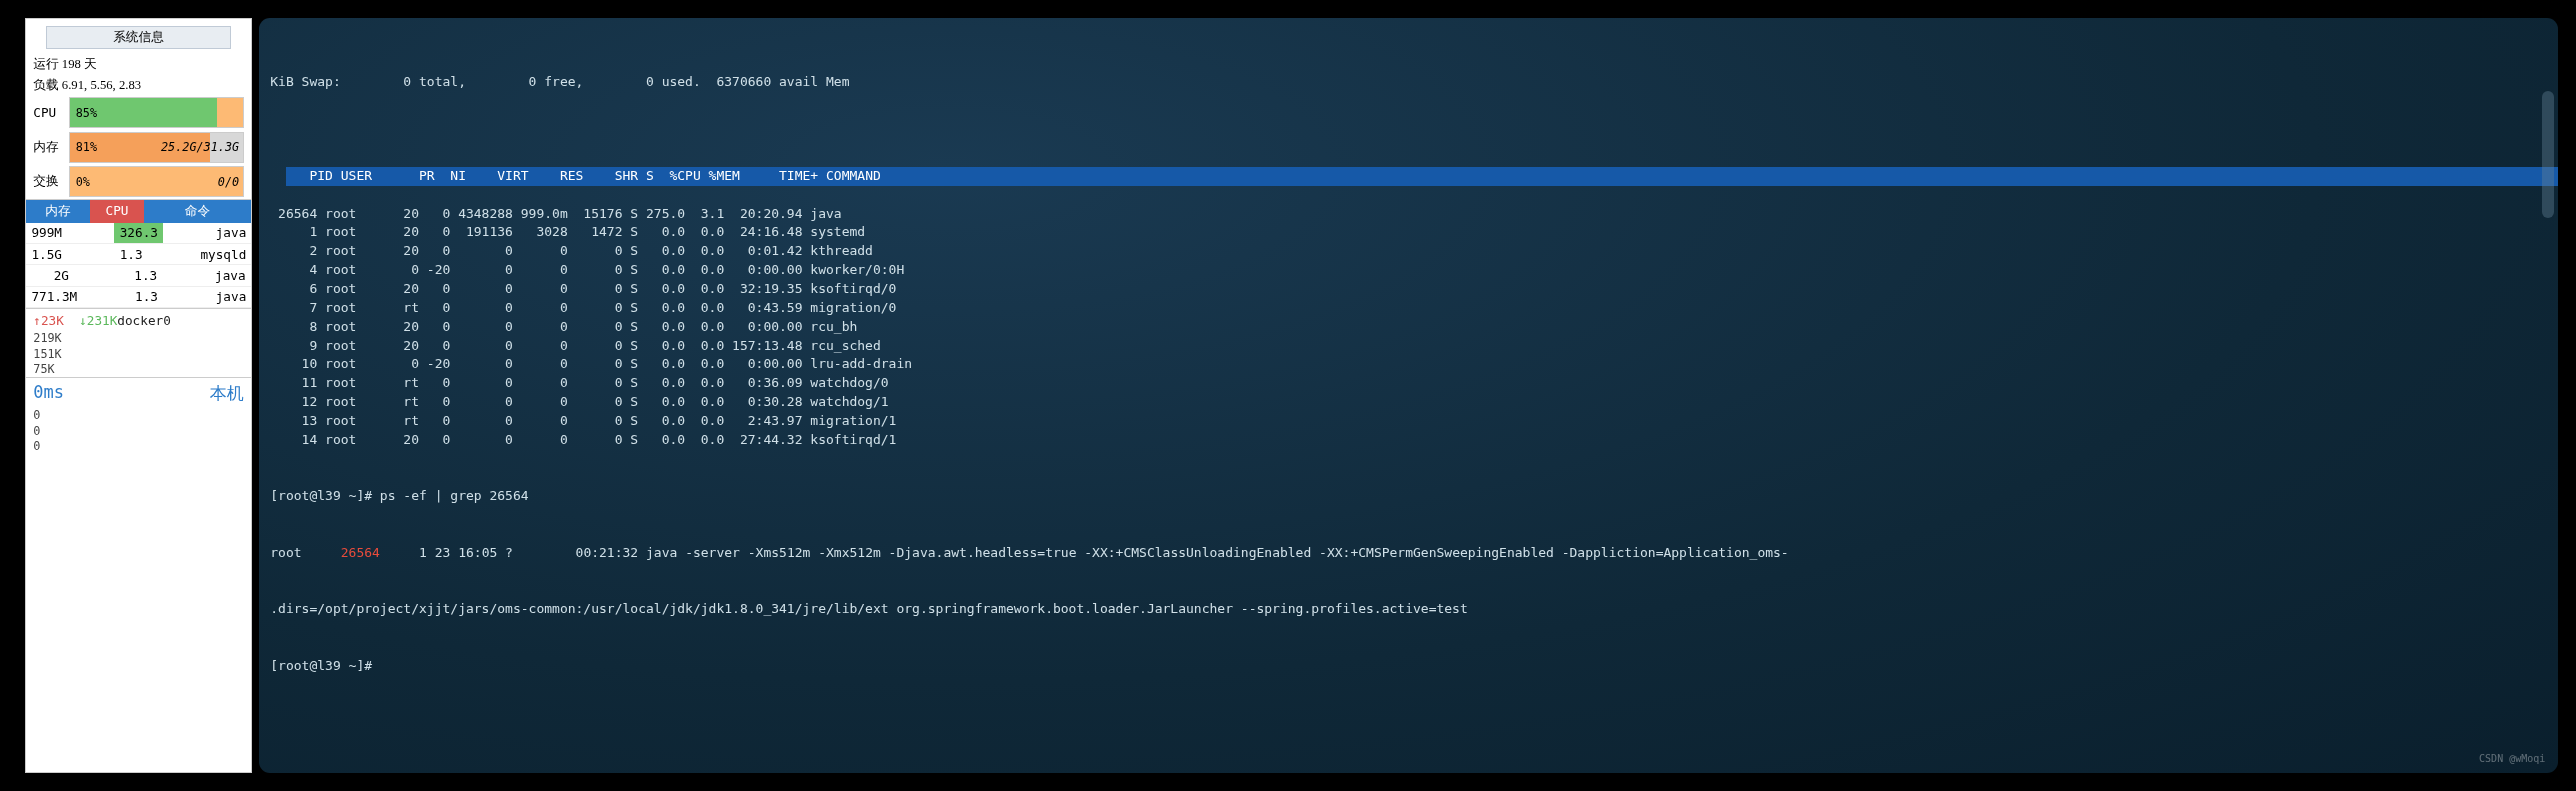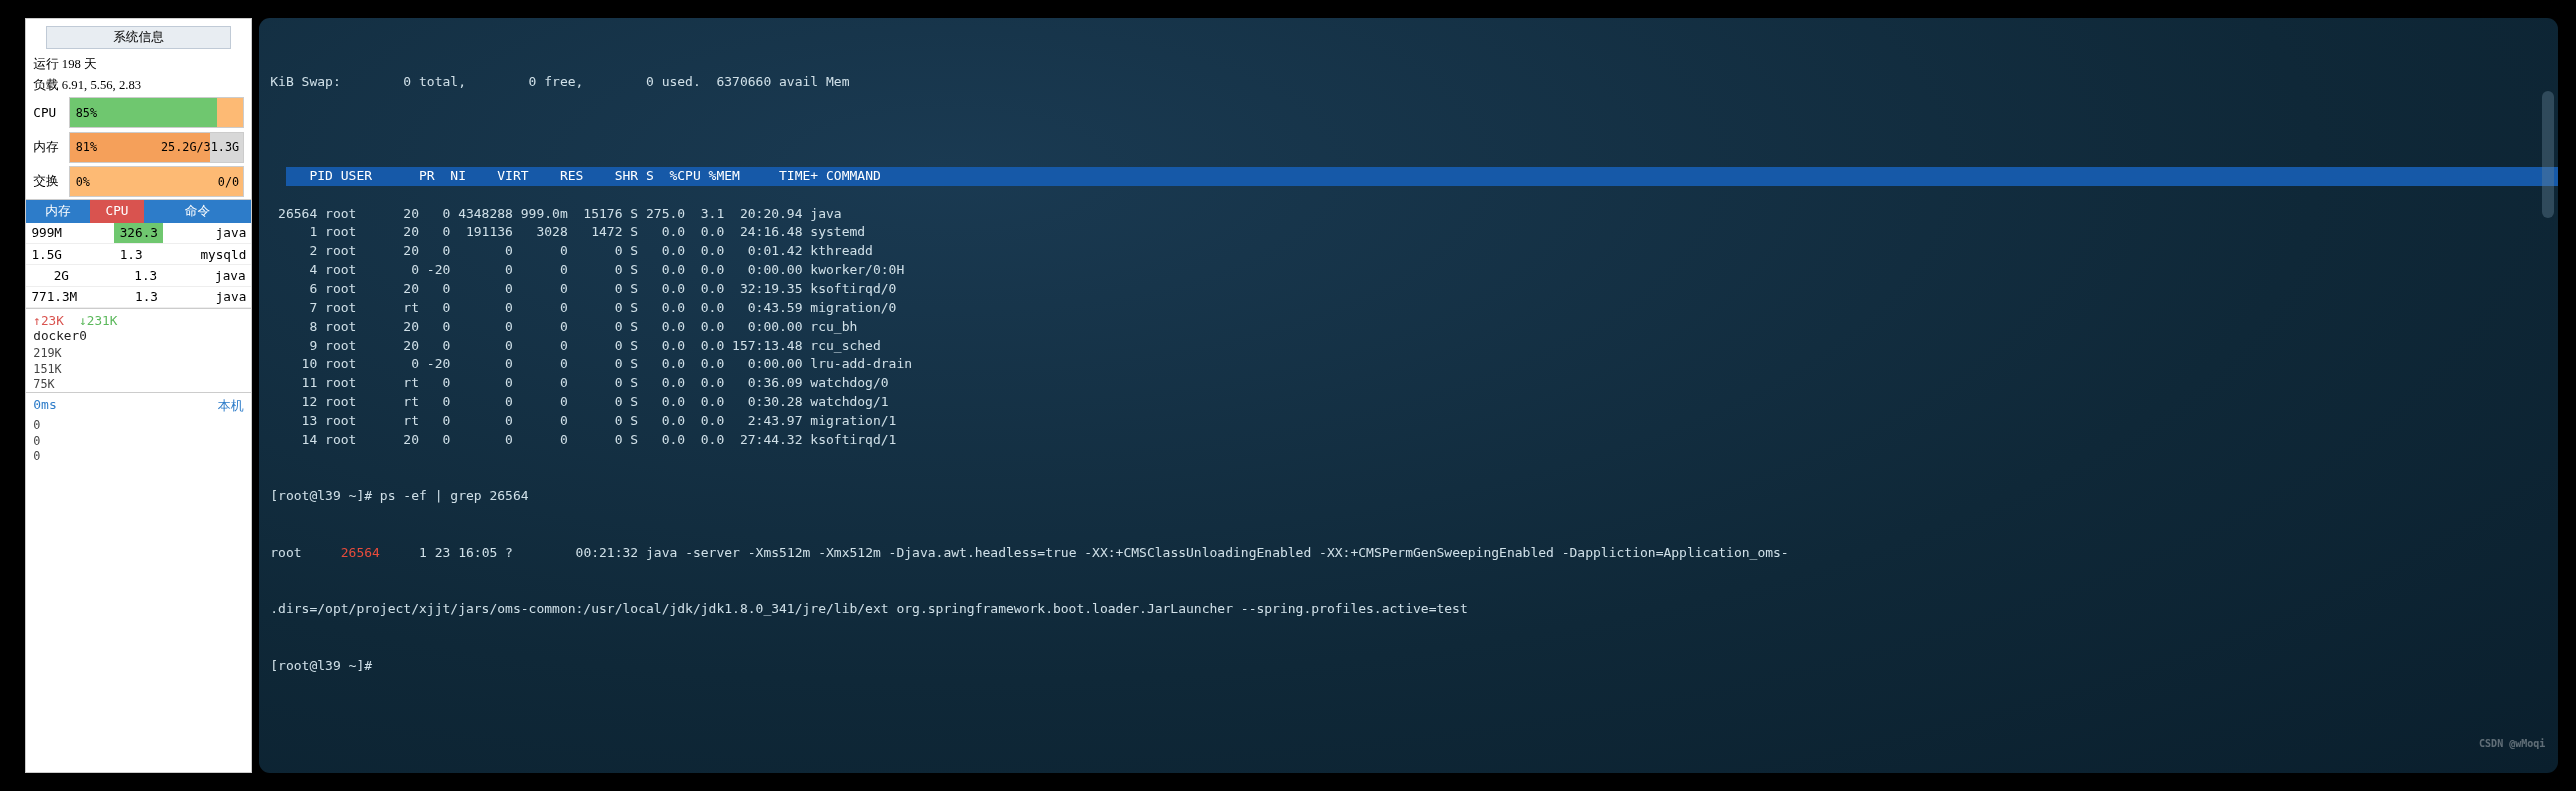--- a/index.html
+++ b/index.html
@@ -35,41 +35,41 @@
   flex: 1;
   height: 31px;
   background: #fdba74;
   border: 0.9px solid #ccc;
   position: relative;
   display: flex;
   align-items: center;
 }
 .stat-fill { position: absolute; left: 0; top: 0; bottom: 0; }
 .stat-text { position: relative; z-index: 2; padding-left: 5.4px; font-size: 11.8px; width: 100%; display: flex; justify-content: space-between; }
-.stat-right { padding-right: 3.6px; }
+.stat-right { padding-right: 3.6px; font-style: italic; }
 .cpu-fill { background: #6fc76f; }
 .mem-fill { background: #f5a05a; }
 .mem-unused { position: absolute; right:0; top:0; bottom:0; background: #d8d8d8; }
 .proc-header { display: flex; border-top: 0.9px solid #ccc; font-size: 12.7px; }
 .proc-header div { padding: 2.7px 5.4px; text-align: center; }
 .ph-mem { width: 64px; background: #2d7cc9; color: #fff; }
 .ph-cpu { width: 54px; background: #d9534f; color: #fff; }
 .ph-cmd { flex: 1; background: #2d7cc9; color: #fff; text-align: left; }
 .proc-row { display: flex; border-bottom: 0.9px solid #eee; font-size: 12.7px; gap: 47px; }
 .proc-row div { padding: 2.7px 5.4px; }
 .pr-mem { width: 64px; text-align: right; }
 .pr-cpu { width: 54px; text-align: right; }
 .pr-cpu-hl { background: #6fc76f; }
 .pr-cmd { flex: 1; text-align: left; }
-.net-row { display: flex; justify-content: flex-start; padding: 3.6px 7.3px; border-top: 0.9px solid #ccc; font-size: 12.7px; flex-direction: column; }
+.net-row { display: flex; justify-content: flex-start; padding: 3.6px 7.3px; border-top: 0.9px solid #ccc; font-size: 12.7px; }
 .net-up { color: #d9534f; }
 .net-down { color: #5cb85c; }
 .net-iface { color: #222; }
 .net-scale { font-size: 11.8px; color: #444; padding: 0 7.3px; line-height: 1.3; }
-.ping-row { display: flex; justify-content: space-between; padding: 3.6px 7.3px; border-top: 0.9px solid #ccc; font-size: 13px; }
+.ping-row { display: flex; justify-content: space-between; padding: 3.6px 7.3px; border-top: 0.9px solid #ccc; font-size: 17px; }
 .ping-ms { color: #2d7cc9; }
 .ping-host { color: #2d7cc9; }
 .ping-scale { font-size: 11.8px; color: #444; padding: 0 7.3px; line-height: 1.3; }
 
 .terminal {
   flex: 1;
   background: radial-gradient(ellipse at 30% 20%, #1a3a52 0%, #0f2838 60%, #0a1f2d 100%);
   color: #d0e0e8;
   font-family: "Consolas", "DejaVu Sans Mono", monospace;
   font-size: 13px;
@@ -87,24 +87,23 @@
   color: #fff;
   display: inline-block;
   width: 100%;
   white-space: pre;
   padding: 0;
 }
 .hl-red { color: #e74c3c; }
 .watermark {
   position: absolute;
   right: 12.7px;
-  bottom: 22px;
+  bottom: 7px;
   color: rgba(255,255,255,0.35);
   font-size: 10px;
-  font-weight: bold;
 }
 .scrollbar {
   position: absolute;
   right: 3.6px;
   top: 73px;
   width: 12.7px;
   height: 127px;
   background: rgba(100,130,150,0.4);
   border-radius: 6.4px;
 }

